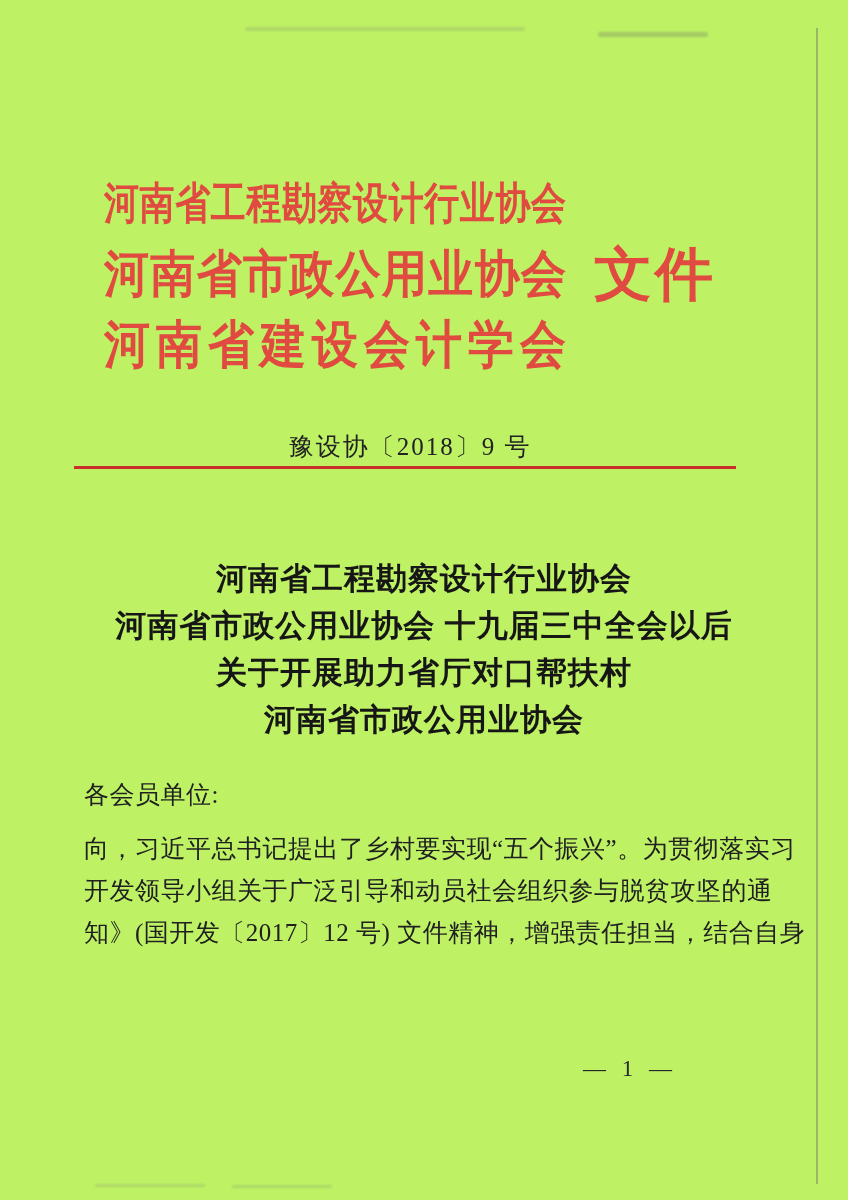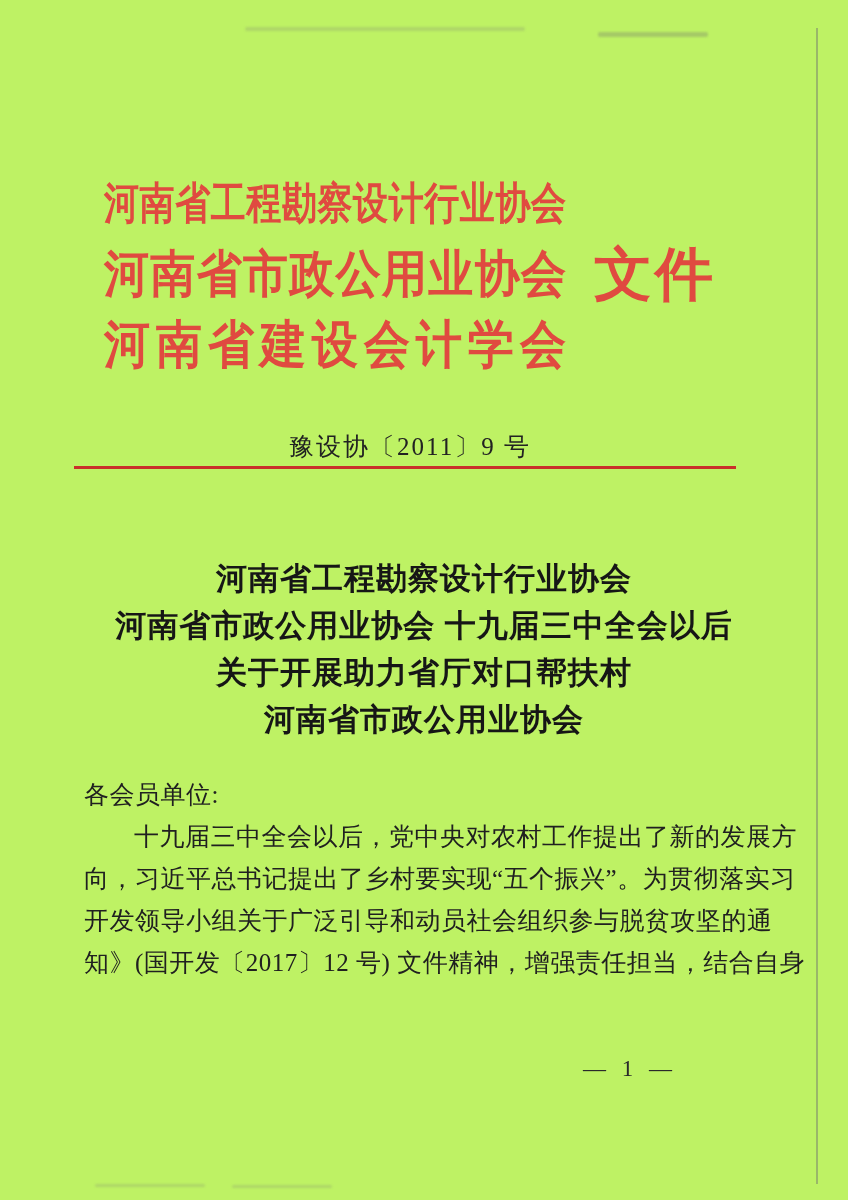--- a/index.html
+++ b/index.html
@@ -106,21 +106,21 @@
     position: absolute;
     left: 84px; top: 774px;
     width: 690px;
     font-size: 25px;
     line-height: 42px;
     color: #202020;
     letter-spacing: 0.5px;
   }
   .body-line { white-space: nowrap; }
   .body-line.indent { padding-left: 50px; }
-  .salutation { margin-bottom: 0; }
+  .salutation { margin-bottom: 12px; }
 
   
   .page-number {
     position: absolute;
     left: 583px; top: 1056px;
     font-size: 23px;
     letter-spacing: 5px;
     color: #2a2a2a;
     white-space: nowrap;
   }
@@ -134,34 +134,33 @@
   <div class="smudge smudge-top-a"></div>
   <div class="smudge smudge-top-b"></div>
   <div class="smudge smudge-bottom-a"></div>
   <div class="smudge smudge-bottom-b"></div>
 
   <div class="org-line org-line-1">河南省工程勘察设计行业协会</div>
   <div class="org-line org-line-2">河南省市政公用业协会</div>
   <div class="org-line org-line-3">河南省建设会计学会</div>
   <div class="doc-type">文件</div>
 
-  <div class="doc-number">豫设协〔2011〕9 号</div>
+  <div class="doc-number">豫设协〔2018〕9 号</div>
 
   <div class="red-rule"></div>
 
   <div class="title-block">
     <div class="title-line">河南省工程勘察设计行业协会</div>
     <div class="title-line">河南省市政公用业协会 十九届三中全会以后</div>
     <div class="title-line">关于开展助力省厅对口帮扶村</div>
     <div class="title-line">河南省市政公用业协会</div>
   </div>
 
   <div class="body-block">
     <div class="body-line salutation">各会员单位:</div>
-    <div class="body-line indent">十九届三中全会以后，党中央对农村工作提出了新的发展方</div>
     <div class="body-line">向，习近平总书记提出了乡村要实现“五个振兴”。为贯彻落实习</div>
     <div class="body-line">开发领导小组关于广泛引导和动员社会组织参与脱贫攻坚的通</div>
     <div class="body-line">知》(国开发〔2017〕12 号) 文件精神，增强责任担当，结合自身</div>
   </div>
 
   <div class="page-number">— 1 —</div>
 
 </div>
 
 </body></html>

